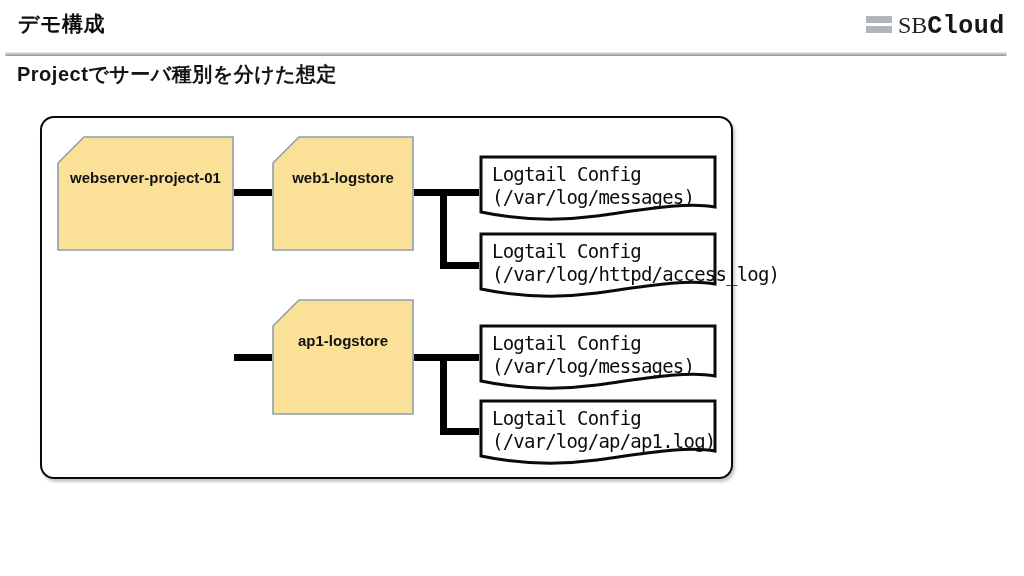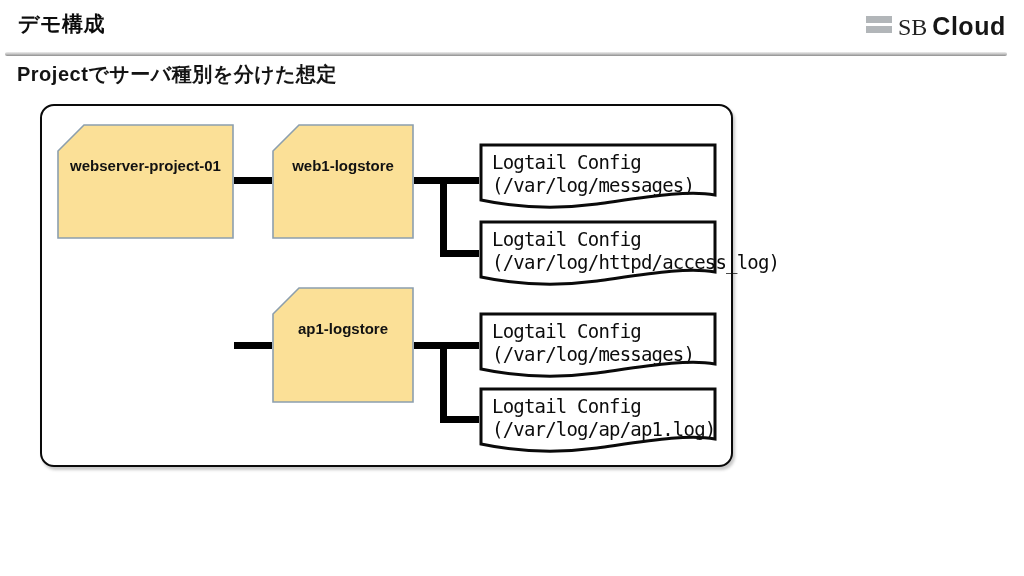--- a/index.html
+++ b/index.html
@@ -8,29 +8,29 @@
   .slide { position:relative; width:1024px; height:576px; background:#ffffff;border-radius:28px; }
 
   
   .page-title { position:absolute; left:18px; top:10px; font-size:21px; font-weight:700;
                 color:#0d0d0d; letter-spacing:0.5px; }
   .logo { position:absolute; left:864px; top:12px; width:150px; height:34px; }
   .logo-bars { position:absolute; left:2px; top:4px; }
   .logo-bar { width:26px; height:7px; background:#b2b6b9; margin-bottom:3px; }
   .logo-text { position:absolute; left:34px; top:0px; white-space:nowrap; }
   .logo-sb { font-family:"Liberation Serif", serif; font-weight:400; font-size:24px; color:#222; }
-  .logo-cloud { font-family:Liberation Sans, sans-serif; font-weight:700; font-size:25px;
-                color:#161616; margin-left:5px; letter-spacing:0.5px; }
+  .logo-cloud { font-family:Liberation Mono, monospace; font-weight:700; font-size:25px;
+                color:#161616; letter-spacing:0.5px; }
   .divider { position:absolute; left:5px; top:52px; width:1002px; height:4px; border-radius:3px;
              background:linear-gradient(180deg,#ededed 0%,#c8c8c8 45%,#8e8e8e 100%); }
   .subtitle { position:absolute; left:17px; top:61px; font-size:20px; font-weight:700;
               color:#141414; letter-spacing:0.5px; }
 
   
-  .panel { position:absolute; left:40px; top:104px; width:693px; height:363px;
+  .panel { position:absolute; left:40px; top:116px; width:693px; height:363px;
            background:#ffffff; border:2.5px solid #0a0a0a; border-radius:14px;
            box-shadow:2px 3px 3px rgba(0,0,0,0.22); }
 
   .card { position:absolute; }
   .card svg { position:absolute; left:0; top:0; }
   .card-label { position:absolute; left:0; top:33px; width:100%; text-align:center;
                 font-size:15px; font-weight:700; color:#121212; }
   .card1 { left:15px; top:18px;  width:177px; height:115px; }
   .card2 { left:230px; top:18px; width:142px; height:115px; }
   .card3 { left:15px; top:181px; width:177px; height:116px; }

